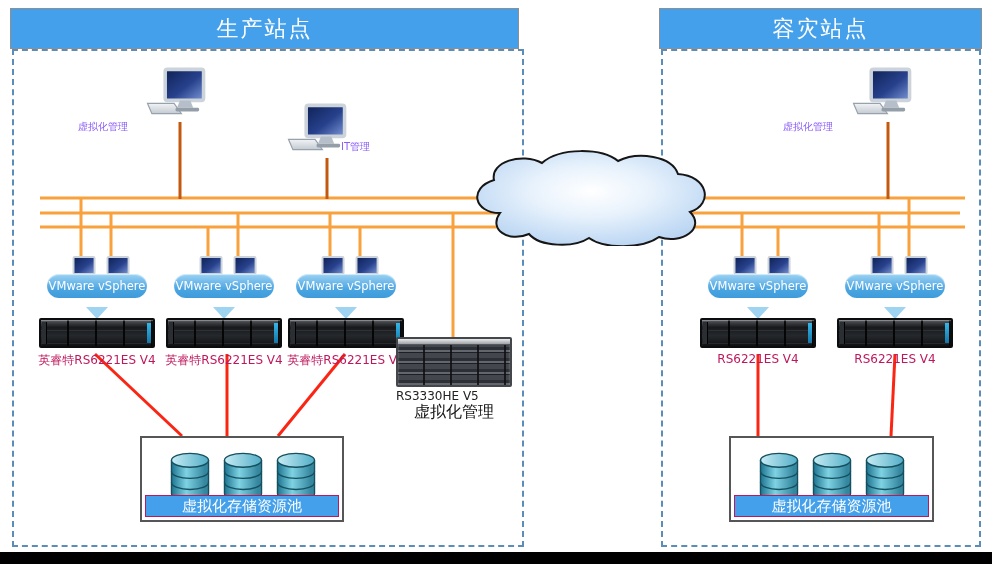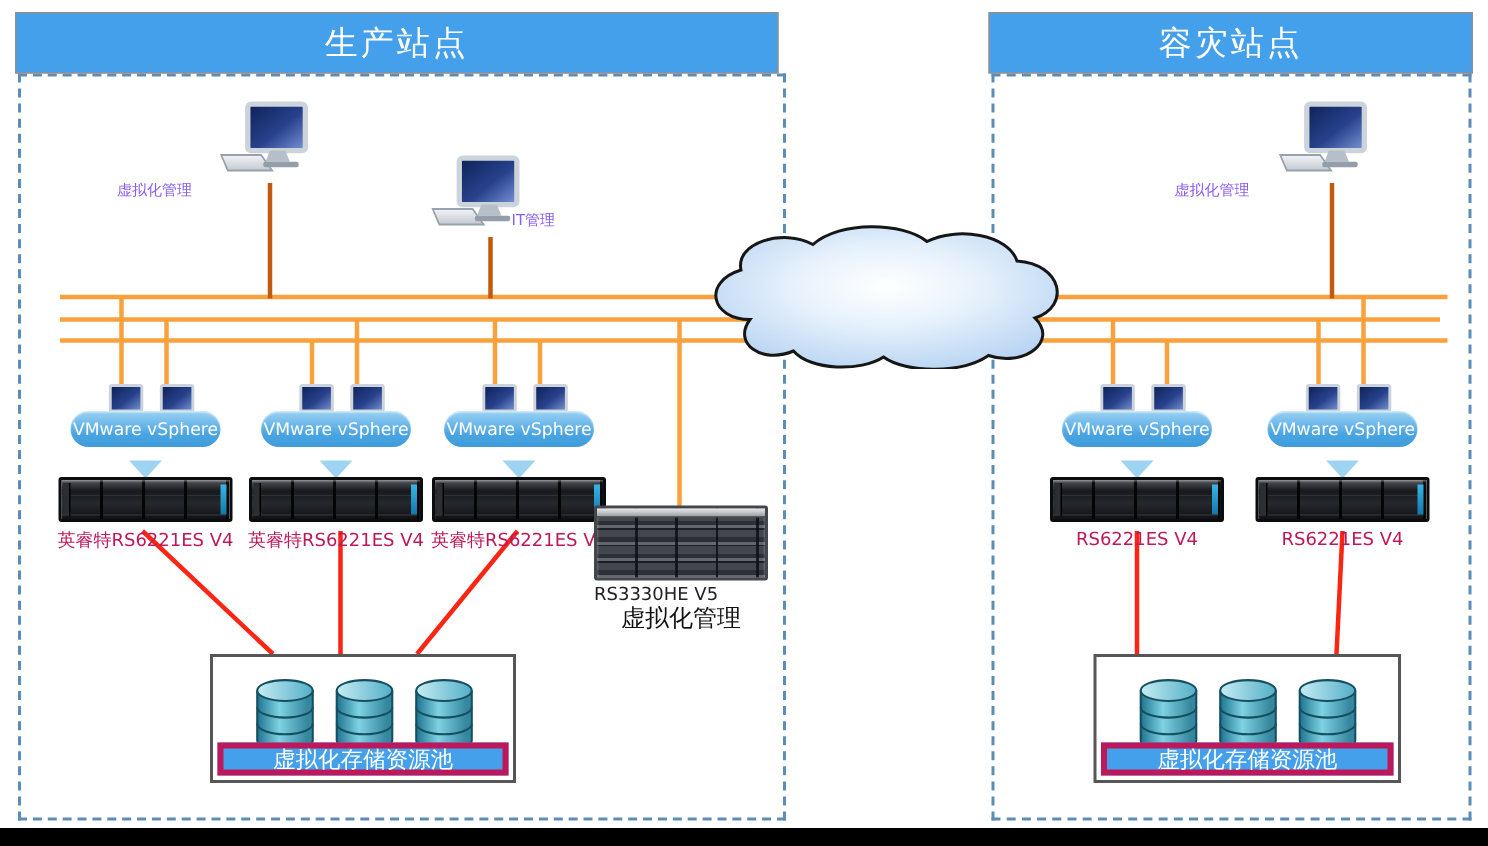--- a/index.html
+++ b/index.html
@@ -65,21 +65,21 @@
   .backup-model{position:absolute;left:396px;top:389px;width:116px;font-size:12px;color:#222}
   .backup-role{position:absolute;left:386px;top:402px;width:136px;text-align:center;font-size:16px;color:#111}
 
   
   .pool{position:absolute;top:436px;height:86px;background:#fff;border:2px solid #565656}
   .pool-left{left:140px;width:204px}
   .pool-right{left:729px;width:205px}
   .pool .cyl{position:absolute;top:14px;width:46px;height:50px}
   .pool .cy1{left:25px}.pool .cy2{left:78px}.pool .cy3{left:131px}
   .pool-label{position:absolute;left:3px;right:3px;bottom:3px;height:22px;display:flex;align-items:center;justify-content:center;
-    background:var(--pool_label_bg);border:4px solid #be185d;color:#fff;font-size:15px;white-space:nowrap}
+    background:var(--pool_label_bg);border:1px solid #be185d;color:#fff;font-size:15px;white-space:nowrap}
 </style>
 </head>
 <body>
 
 <svg width="0" height="0" style="position:absolute" aria-hidden="true">
   <defs>
     <linearGradient id="scrg" x1="0" y1="0" x2="1" y2="1">
       <stop offset="0" stop-color="#0e2155"></stop>
         <stop offset=".55" stop-color="#27418c"></stop>
         <stop offset="1" stop-color="#7b97d6"></stop>

